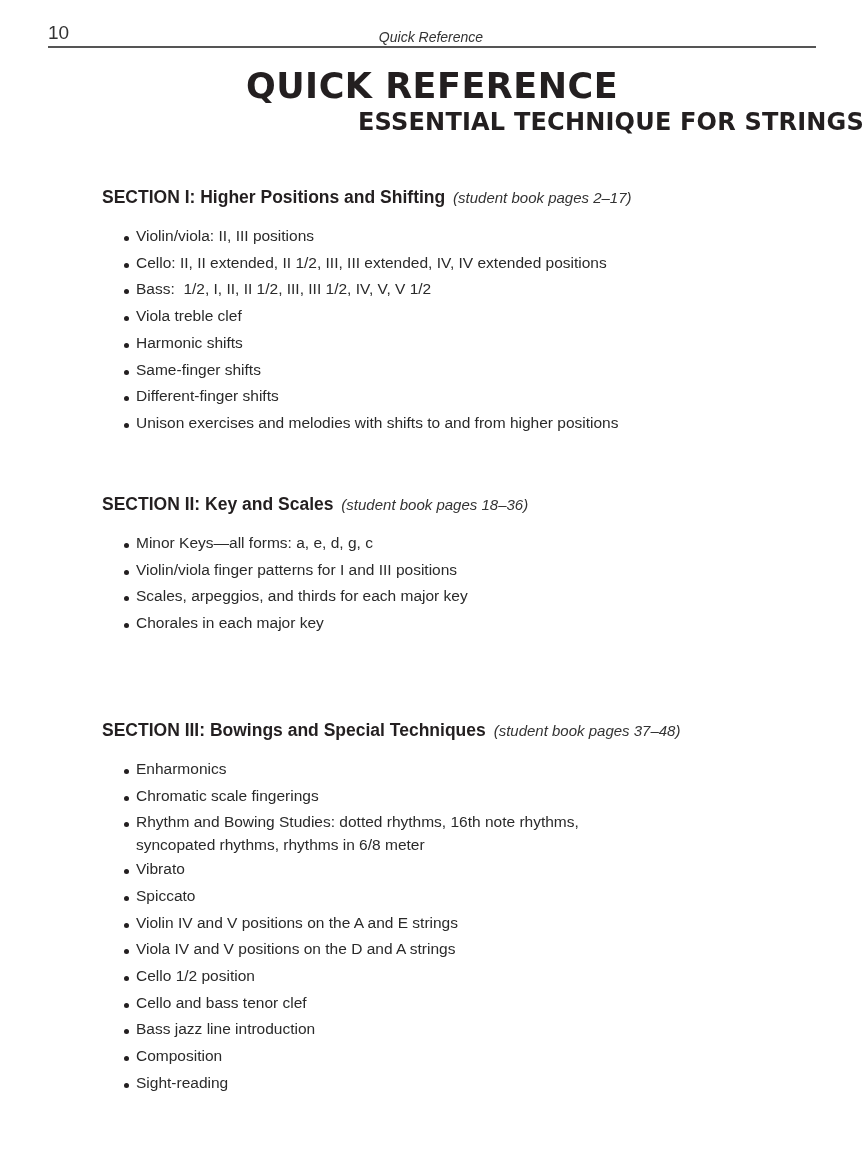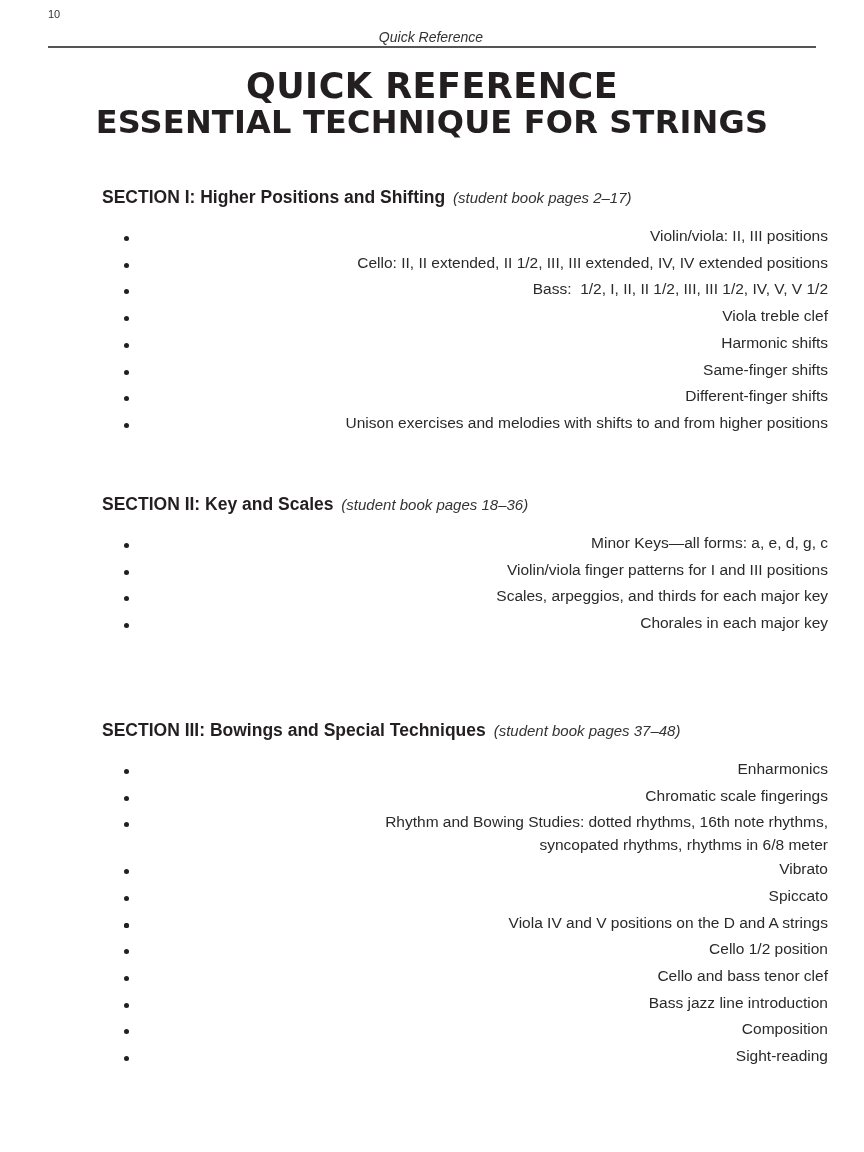--- a/index.html
+++ b/index.html
@@ -11,22 +11,22 @@
     width: 864px;
     height: 1152px;
     position: relative;
     overflow: hidden;
     color: #231f20;
     font-family: "Liberation Sans", "DejaVu Sans", sans-serif;
   }
   .page-number {
     position: absolute;
     left: 48px;
-    top: 8px;
-    font-size: 11px;
+    top: 22px;
+    font-size: 19px;
     color: #333;
     font-family: "Liberation Sans", sans-serif;
   }
   .running-head {
     position: absolute;
     left: 0;
     width: 864px;
     top: 29px;
     text-align: center;
     font-size: 14px;
@@ -55,22 +55,22 @@
     letter-spacing: 0.5px;
     color: #231f20;
     font-family: "DejaVu Sans", sans-serif;
     line-height: 40px;
   }
   .subtitle {
     position: absolute;
     left: 0;
     width: 864px;
     top: 107px;
-    text-align: center;
-    font-size: 32px;
+    text-align: right;
+    font-size: 24px;
     font-weight: bold;
     letter-spacing: 0.2px;
     color: #231f20;
     font-family: "DejaVu Sans", sans-serif;
     line-height: 30px;
   }
   .section {
     position: absolute;
     left: 88px;
     width: 740px;
@@ -89,21 +89,20 @@
     font-style: italic;
     font-weight: normal;
     font-size: 15px;
     color: #333;
     margin-left: 3px;
   }
   ul.items {
     list-style: none;
     margin: 12px 0 0 0;
     padding: 0;
-    text-align: right;
   }
   ul.items li {
     position: relative;
     padding-left: 48px;
     font-size: 15.5px;
     line-height: 26.7px;
     color: #2a2a2a;
     white-space: nowrap;
   }
   ul.items li .bullet {
@@ -135,21 +134,21 @@
 <h2 class="subtitle" style="margin:0;">ESSENTIAL TECHNIQUE FOR STRINGS</h2>
 
 <div class="section" id="sec1">
   <p class="section-heading">
     <span class="label">SECTION I: Higher Positions and Shifting</span>
     <span class="pages">(student book pages 2–17)</span>
   </p>
   <ul class="items">
     <li><span class="bullet"></span><span>Violin/viola: II, III positions</span></li>
     <li><span class="bullet"></span><span>Cello: II, II extended, II 1/2, III, III extended, IV, IV extended positions</span></li>
-    <li><span class="bullet"></span><span style="white-space:pre;margin-left:8px;">Bass:  1/2, I, II, II 1/2, III, III 1/2, IV, V, V 1/2</span></li>
+    <li><span class="bullet"></span><span style="white-space:pre;">Bass:  1/2, I, II, II 1/2, III, III 1/2, IV, V, V 1/2</span></li>
     <li><span class="bullet"></span><span>Viola treble clef</span></li>
     <li><span class="bullet"></span><span>Harmonic shifts</span></li>
     <li><span class="bullet"></span><span>Same-finger shifts</span></li>
     <li><span class="bullet"></span><span>Different-finger shifts</span></li>
     <li><span class="bullet"></span><span>Unison exercises and melodies with shifts to and from higher positions</span></li>
   </ul>
 </div>
 
 <div class="section" id="sec2">
   <p class="section-heading">
@@ -168,21 +167,21 @@
   <p class="section-heading">
     <span class="label">SECTION III: Bowings and Special Techniques</span>
     <span class="pages">(student book pages 37–48)</span>
   </p>
   <ul class="items">
     <li><span class="bullet"></span><span>Enharmonics</span></li>
     <li><span class="bullet"></span><span>Chromatic scale fingerings</span></li>
     <li><span class="bullet"></span><span>Rhythm and Bowing Studies: dotted rhythms, 16th note rhythms,</span><span class="line2">syncopated rhythms, rhythms in 6/8 meter</span></li>
     <li><span class="bullet"></span><span>Vibrato</span></li>
     <li><span class="bullet"></span><span>Spiccato</span></li>
-    <li><span class="bullet"></span></li>
+    <li><span class="bullet"></span><span>Violin IV and V positions on the A and E strings</span></li>
     <li><span class="bullet"></span><span>Viola IV and V positions on the D and A strings</span></li>
     <li><span class="bullet"></span><span>Cello 1/2 position</span></li>
     <li><span class="bullet"></span><span>Cello and bass tenor clef</span></li>
     <li><span class="bullet"></span><span>Bass jazz line introduction</span></li>
     <li><span class="bullet"></span><span>Composition</span></li>
     <li><span class="bullet"></span><span>Sight-reading</span></li>
   </ul>
 </div>
 
 </body></html>

